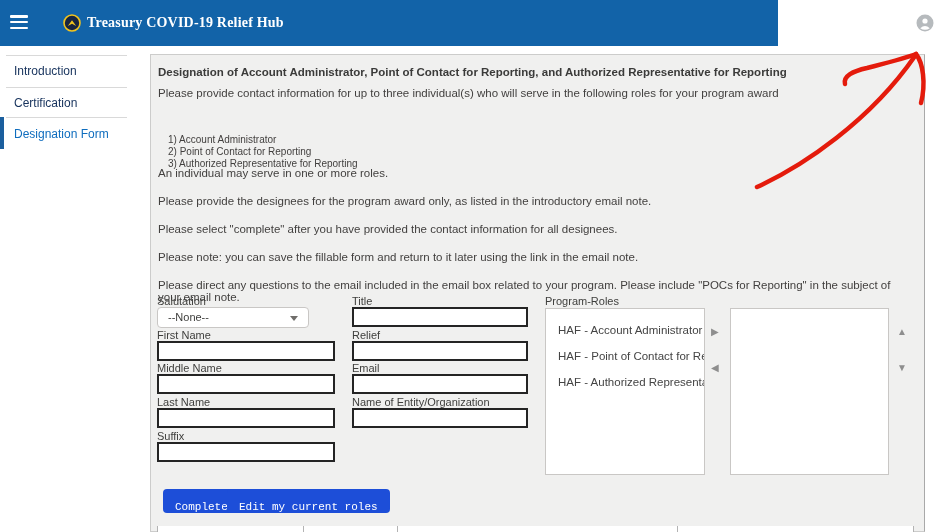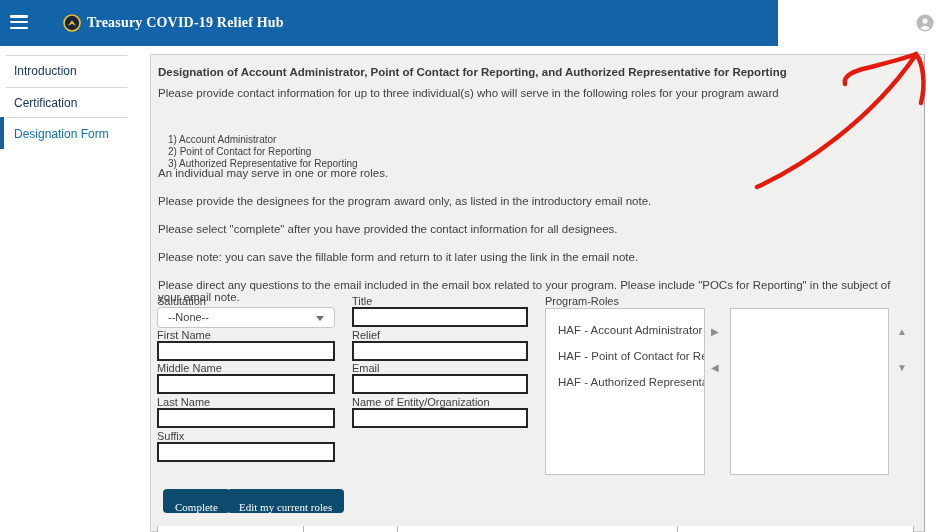--- a/index.html
+++ b/index.html
@@ -25,32 +25,32 @@
   .panel { position:absolute; left:150px; top:54px; width:775px; height:478px;
            background:#f0f0ef; border:1px solid #cccccb; border-right:1px solid #a9a9a9; }
   .heading { position:absolute; left:158px; top:66px; width:755px; font-size:11.5px; font-weight:bold; color:#3b3b3a; }
   .para { position:absolute; left:158px; width:755px; font-size:11.5px; color:#413f3e; }
   .list-item { position:absolute; left:168px; font-size:10px; color:#413f3e;margin-top:15px; }
 
   
   .flabel { position:absolute; font-size:11px; color:#3e3e3c;text-align:center; }
   .tinput { position:absolute; height:20px; background:#fff; border:2px solid #242424; border-radius:0;
             font-size:11px; padding:0 5px; color:#222; }
-  .selectbox { position:absolute; left:157px; top:307px; width:178px; height:21px; background:#fff;
+  .selectbox { position:absolute; left:157px; top:307px; width:152px; height:21px; background:#fff;
                border:1px solid #c9c7c5; border-radius:4px; cursor:pointer; }
   .selectbox .val { position:absolute; left:10px; top:3px; font-size:11px; color:#3e3e3c; }
   .selectbox .caret { position:absolute; right:10px; top:8px; width:0; height:0;
                       border-left:4px solid transparent; border-right:4px solid transparent; border-top:5px solid #706e6b; }
   .listbox { position:absolute; background:#fff; border:1px solid #c9c7c5; border-radius:0; }
   .pick-item { font-size:11.5px; color:#444; padding:0 12px; height:26px; line-height:26px; white-space:nowrap;
                overflow:hidden; cursor:pointer; }
   .pick-arrow { position:absolute; font-size:10px; color:#8e8e8e; cursor:pointer; line-height:10px; }
 
-  .btn { position:absolute; top:489px; height:22px; background:#0c4a6e; color:#fff; border:none; border-radius:4px;
-         font-size:11px; font-family:Liberation Serif, serif; cursor:pointer; padding:12px 12px; }
+  .btn { position:absolute; top:489px; height:22px; background:#1d4ed8; color:#fff; border:none; border-radius:4px;
+         font-size:11px; font-family:Liberation Mono, monospace; cursor:pointer; padding:12px 12px; }
 
   
   .btable { position:absolute; left:157px; top:526px; width:757px; height:10px; background:#fff;
             border-left:1px solid #b3b3b3; border-right:1px solid #b3b3b3; }
   .btable .vline { position:absolute; top:0; width:1px; height:100%; background:#b3b3b3; }
 
   .arrow-svg { position:absolute; left:0; top:0; width:950px; height:532px; z-index:9; pointer-events:none; }
 </style>
 </head>
 <body>

